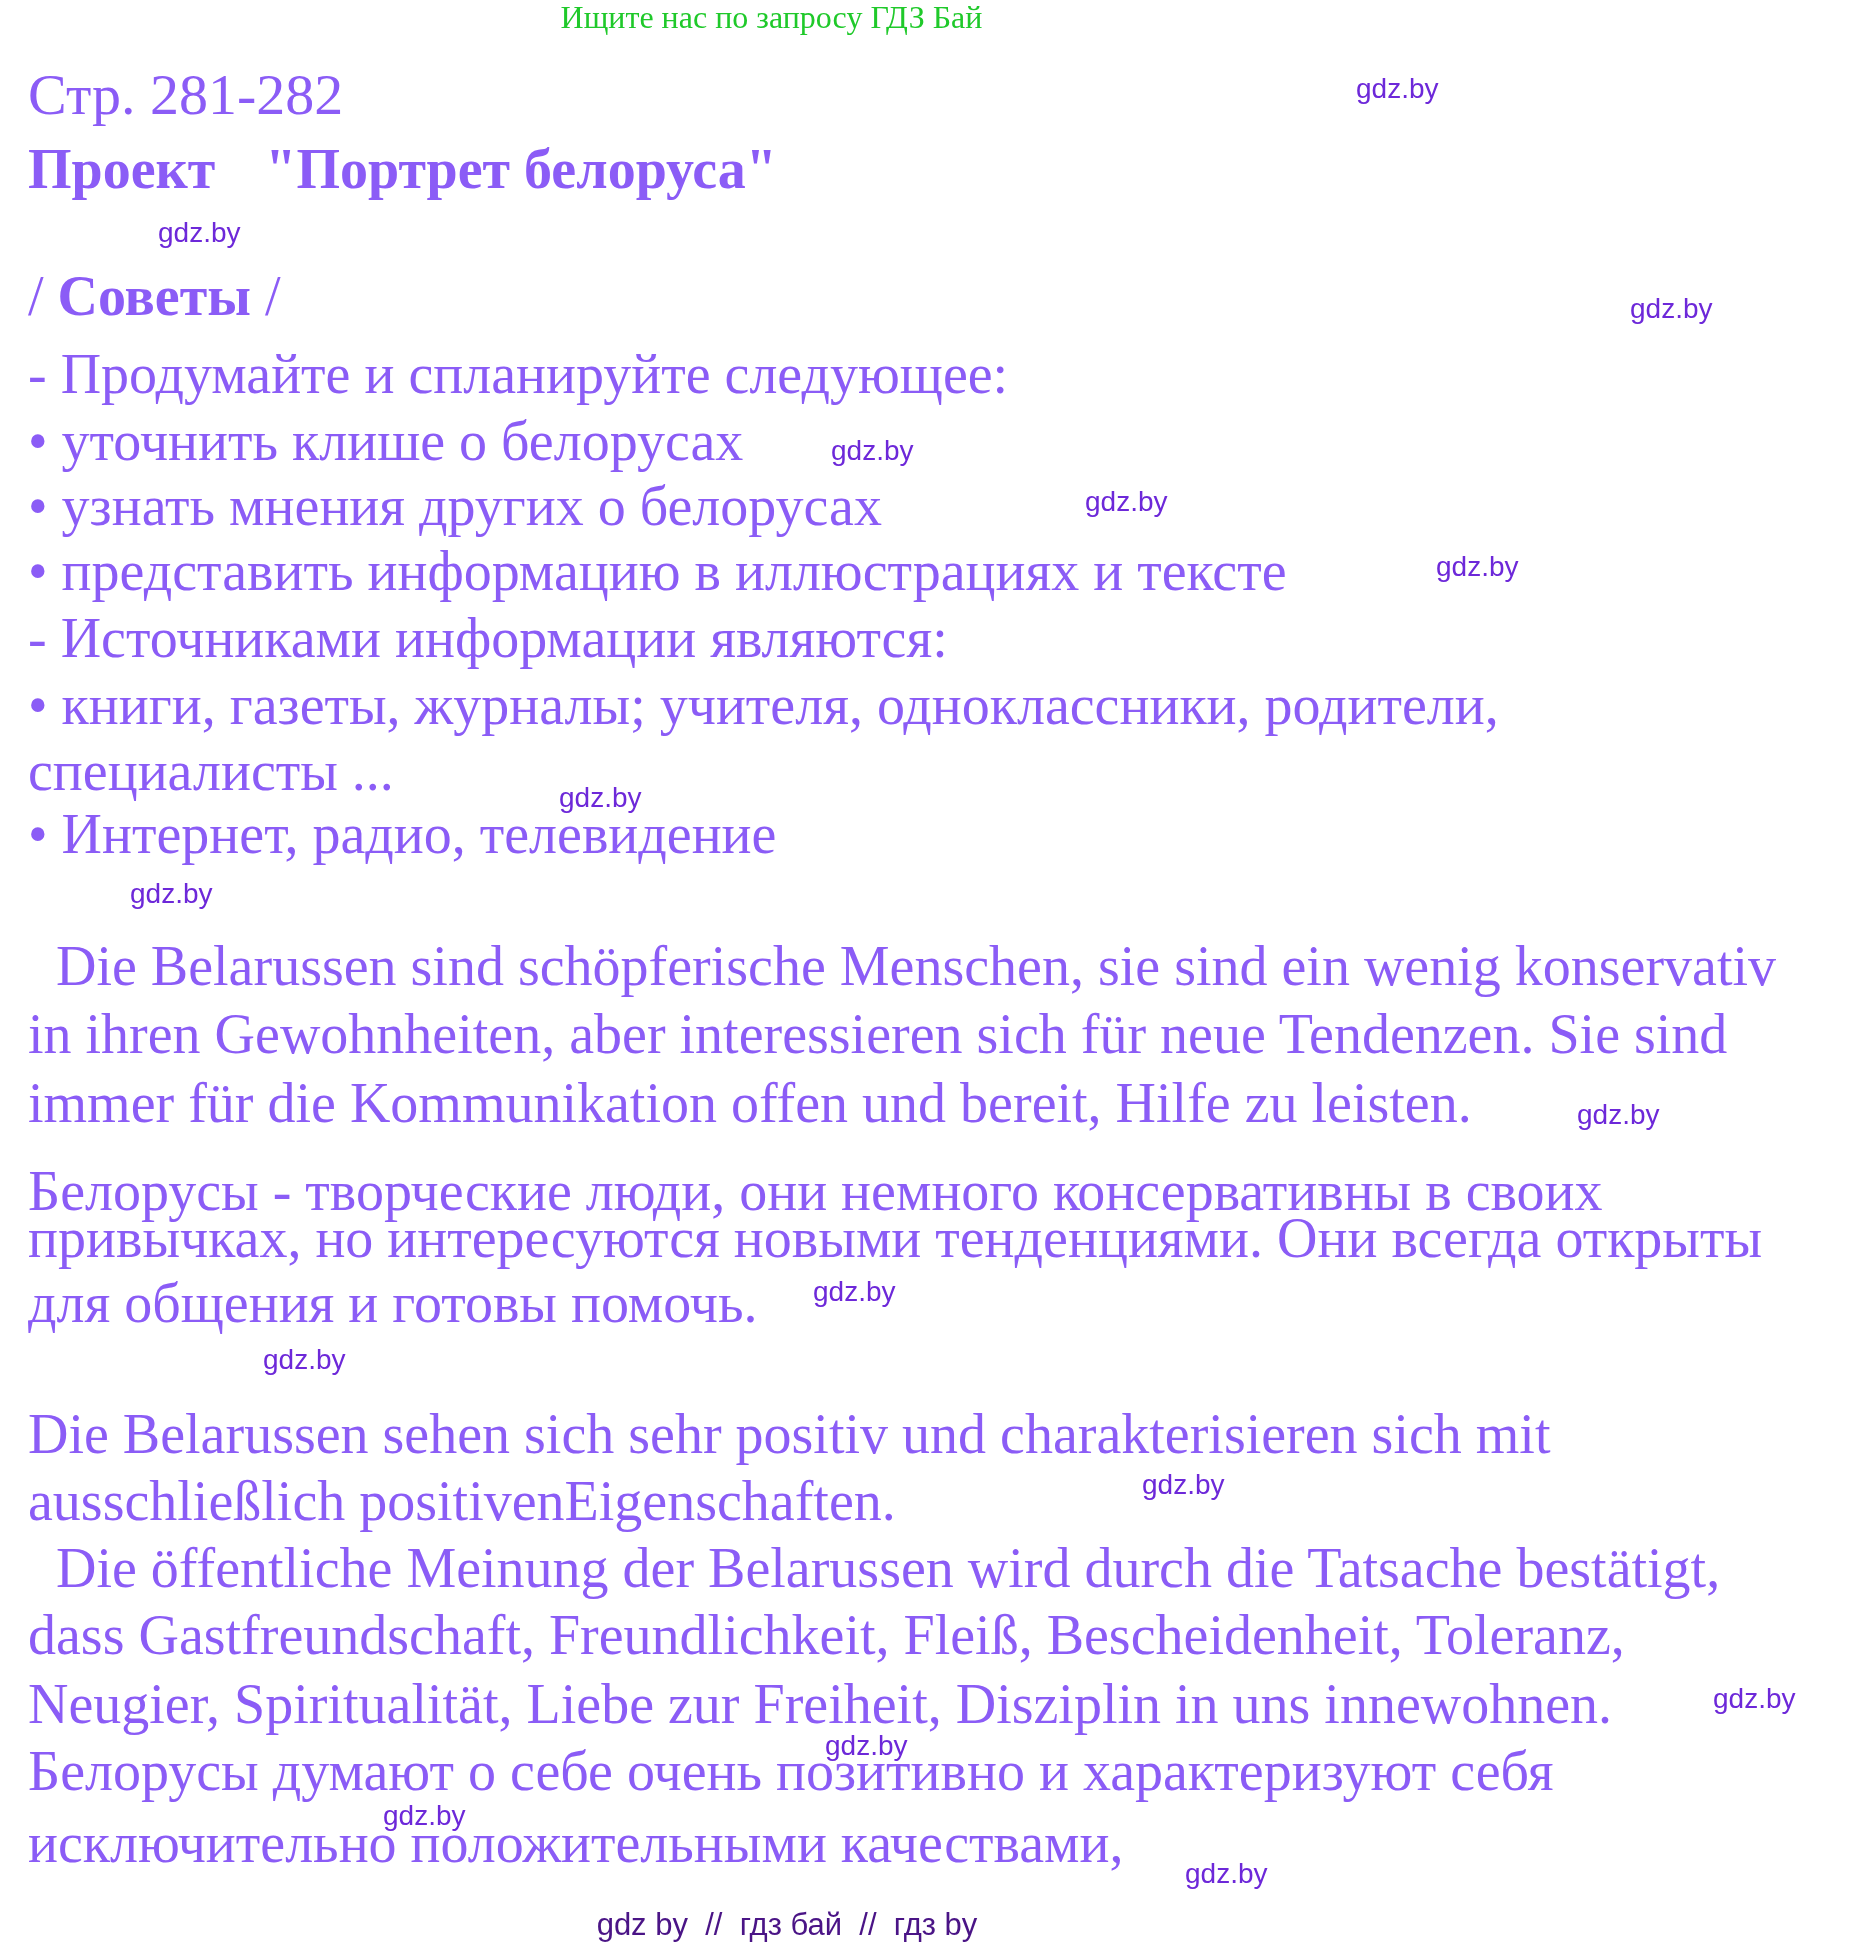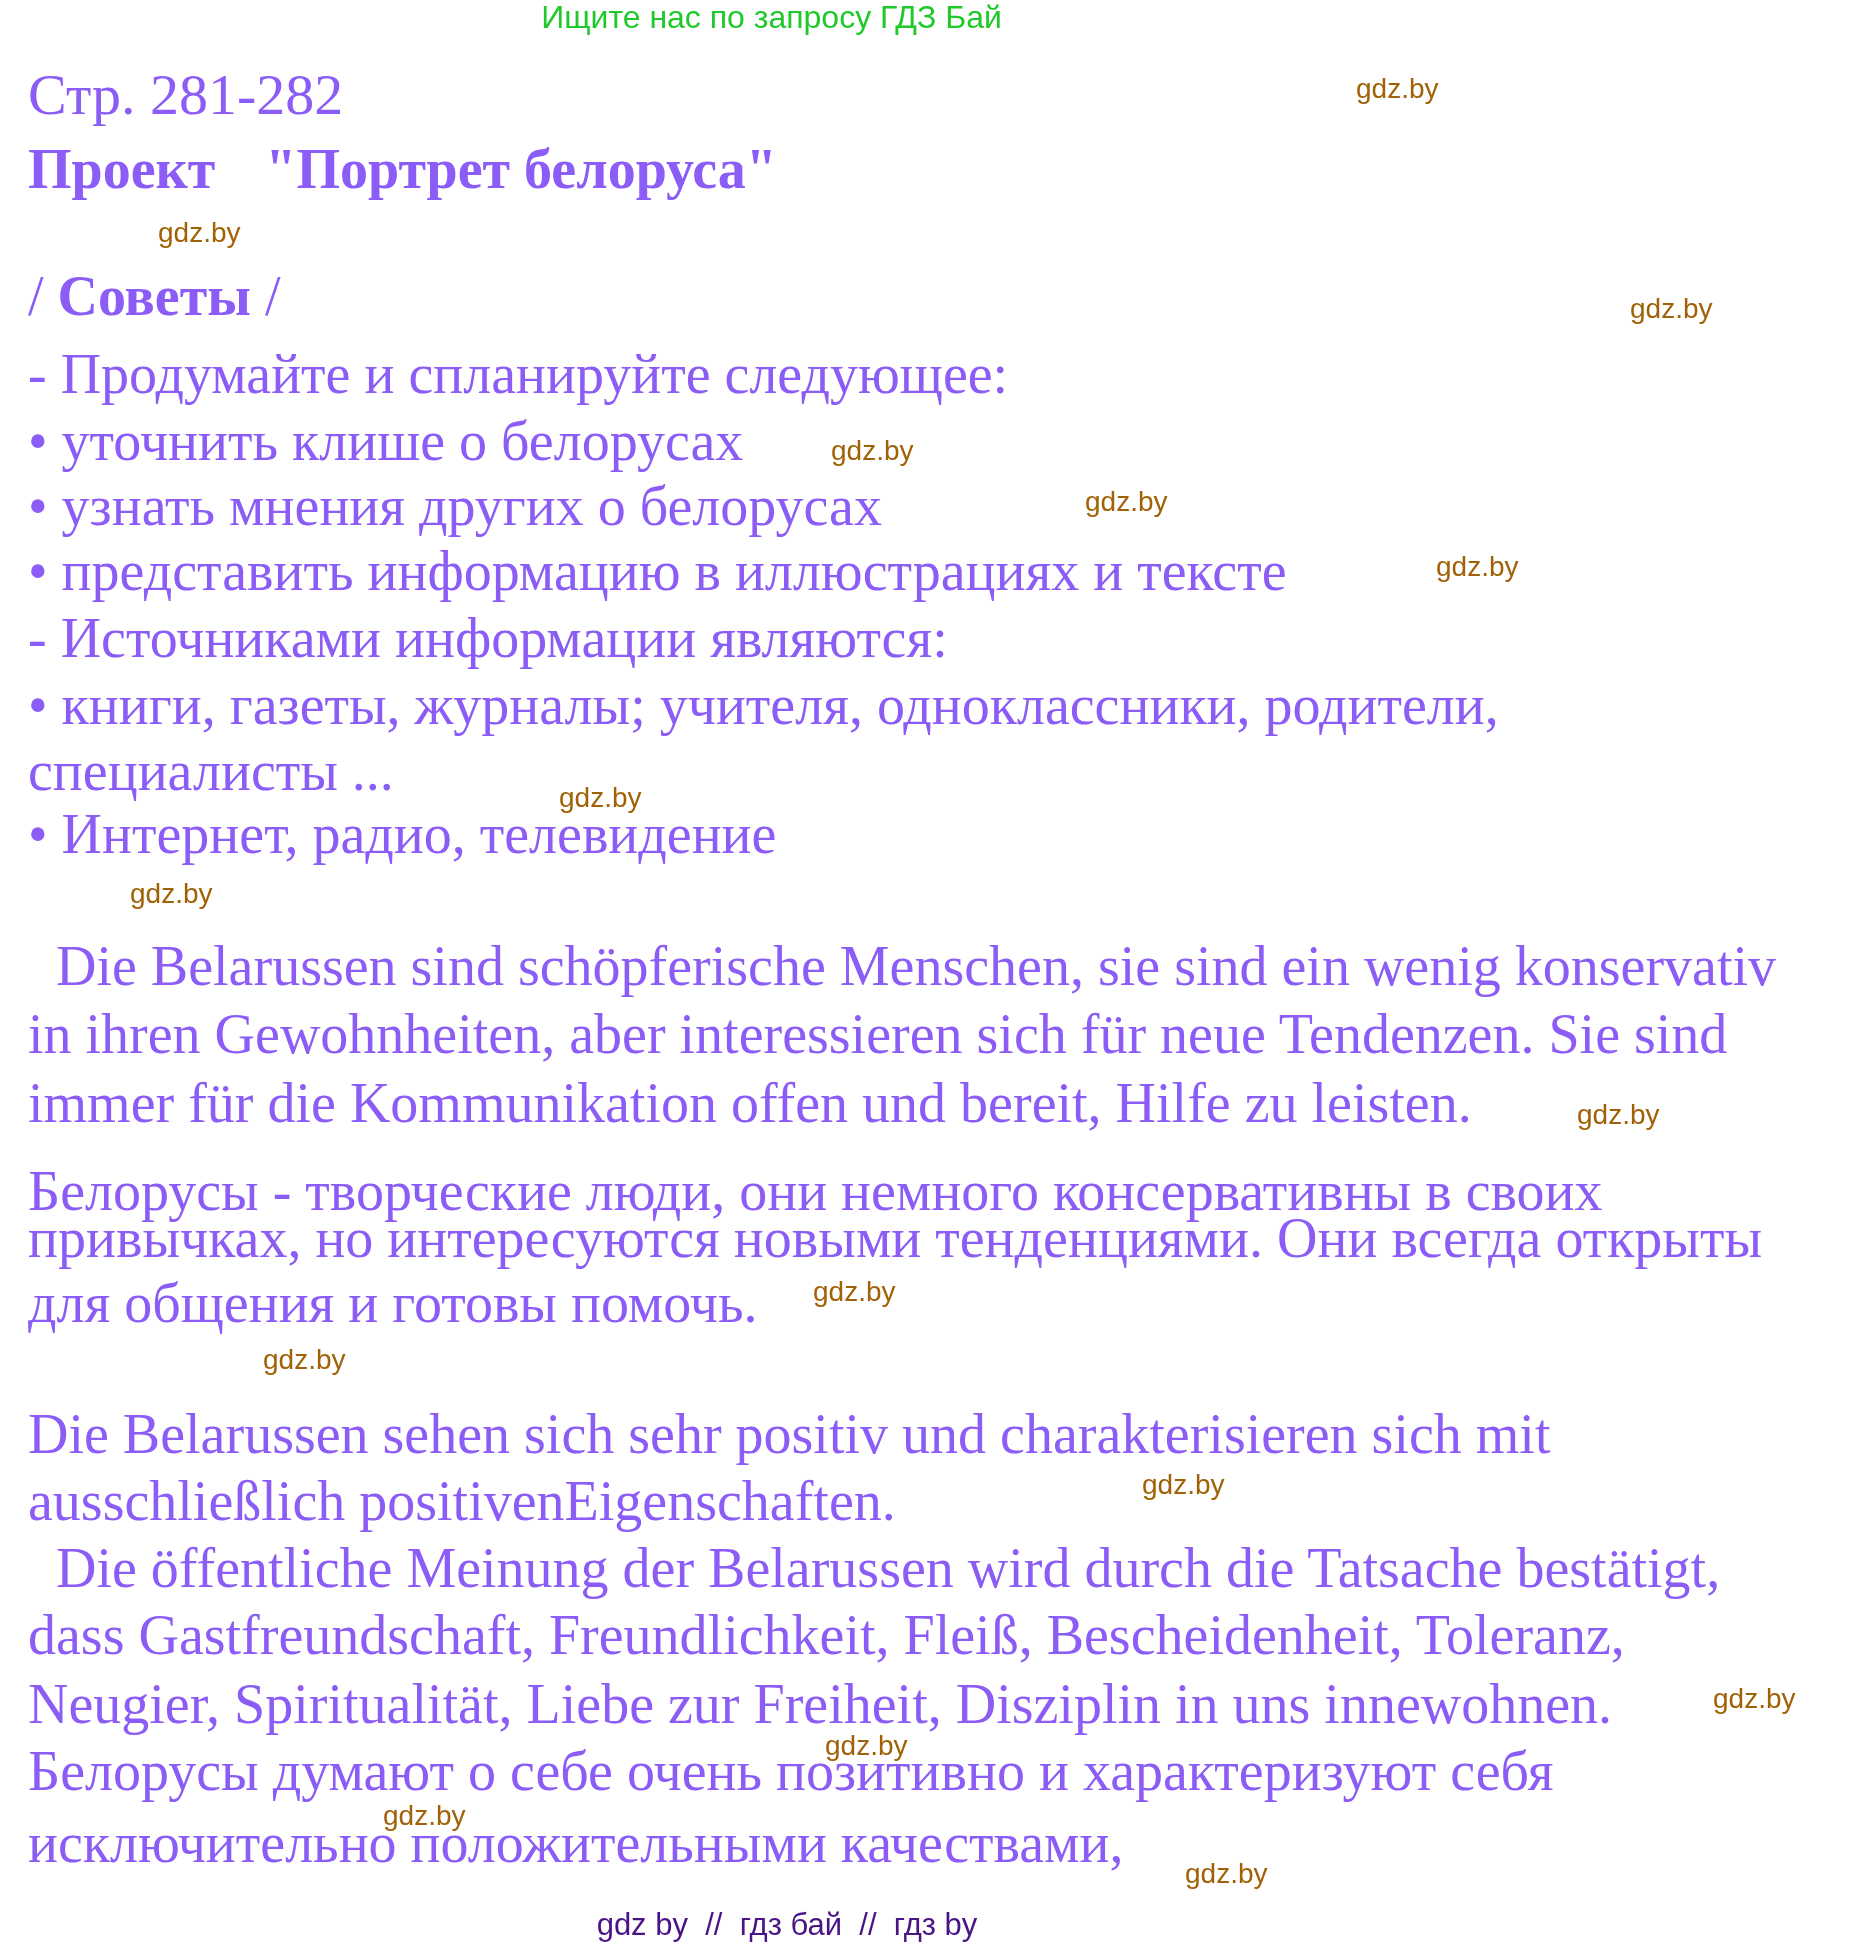--- a/index.html
+++ b/index.html
@@ -12,21 +12,21 @@
     height: 1949px;
     position: relative;
     overflow: hidden;
   }
   .banner {
     position: absolute;
     left: 0;
     width: 1543px;
     top: 0;
     text-align: center;
-    font-family: Liberation Sans, sans-serif;
+    font-family: Liberation Serif, serif;
     font-size: 32px;
     line-height: 34px;
     color: #1fc92a;
   }
   .line {
     position: absolute;
     left: 28px;
     font-family: Liberation Serif, serif;
     font-size: 56px;
     line-height: 56px;
@@ -36,21 +36,21 @@
   .title {
     font-size: 58px;
     line-height: 58px;
   }
   .bold { font-weight: bold; }
   .wm {
     position: absolute;
     font-family: "Liberation Sans", sans-serif;
     font-size: 28px;
     line-height: 30px;
-    color: #a16207;
+    color: #6d28d9;
     white-space: nowrap;
   }
   .footer {
     position: absolute;
     left: 0;
     width: 1574px;
     top: 1908px;
     text-align: center;
     font-family: "Liberation Sans", sans-serif;
     font-size: 31px;

